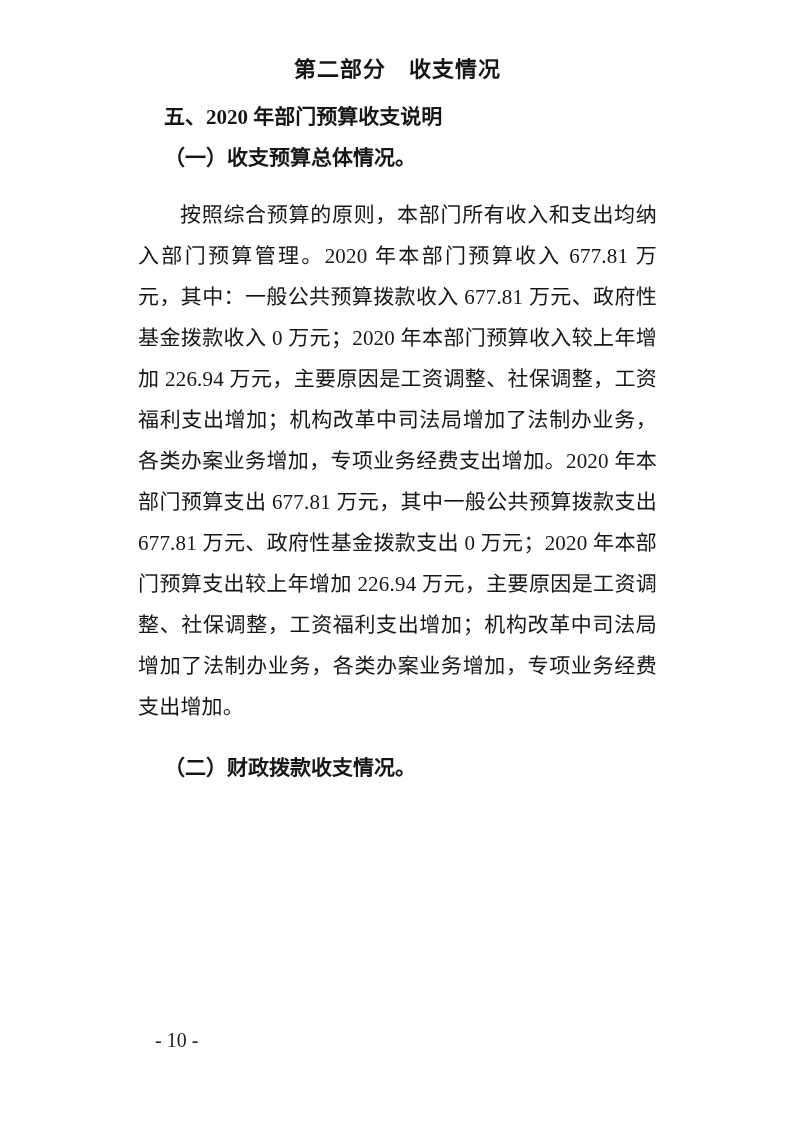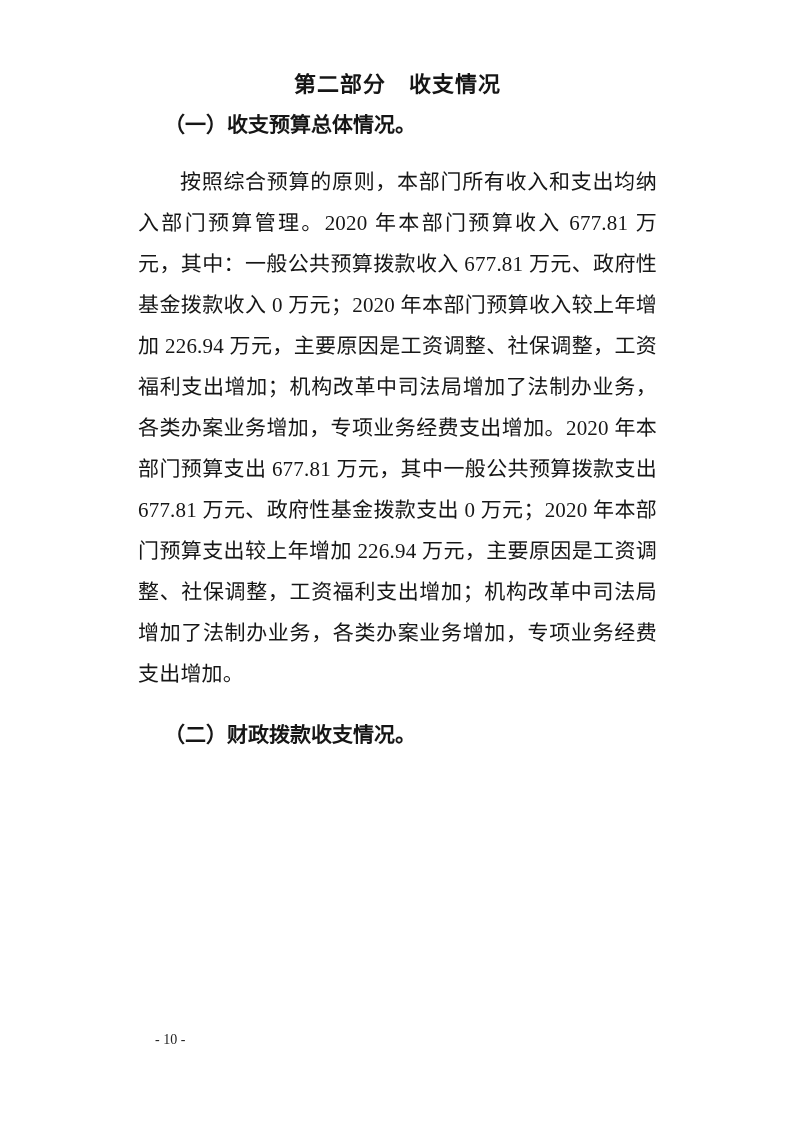--- a/index.html
+++ b/index.html
@@ -10,21 +10,21 @@
   .page {
     position: relative;
     width: 793px;
     height: 1122px;
     margin: 0 auto;
     background: #ffffff;
     overflow: hidden;
     font-family: "Liberation Serif", "DejaVu Serif", serif;
     color: #161616;
     box-sizing: border-box;
-    padding-top: 64px;
+    padding-top: 49px;
   }
   .content {
     margin-left: 122px;
     width: 551px;
   }
   .doc-title {
     font-size: 22px;
     font-weight: bold;
     line-height: 41px;
     text-align: center;
@@ -54,33 +54,34 @@
     margin: 16px;
     text-indent: 2em;
     text-align: justify;
     text-justify: inter-character;
     letter-spacing: 0.2px;
   }
   .page-footer {
     position: absolute;
     left: 155px;
     top: 1028px;
-    font-size: 14px;
+    font-size: 20px;
     line-height: 24px;
     color: #222222;
   }
 </style>
 </head>
 <body>
 
 <div class="page">
   <div class="content">
 
     <div class="doc-title">第二部分　收支情况</div>
 
+    <div class="h-level2">五、2020 年部门预算收支说明</div>
 
     <div class="h-level3">（一）收支预算总体情况。</div>
 
     <p class="para">按照综合预算的原则，本部门所有收入和支出均纳入部门预算管理。2020 年本部门预算收入 677.81 万元，其中：一般公共预算拨款收入 677.81 万元、政府性基金拨款收入 0 万元；2020 年本部门预算收入较上年增加 226.94 万元，主要原因是工资调整、社保调整，工资福利支出增加；机构改革中司法局增加了法制办业务，各类办案业务增加，专项业务经费支出增加。2020 年本部门预算支出 677.81 万元，其中一般公共预算拨款支出 677.81 万元、政府性基金拨款支出 0 万元；2020 年本部门预算支出较上年增加 226.94 万元，主要原因是工资调整、社保调整，工资福利支出增加；机构改革中司法局增加了法制办业务，各类办案业务增加，专项业务经费支出增加。</p>
 
     <div class="h-level3 sub2">（二）财政拨款收支情况。</div>
 
 
   </div>
 

